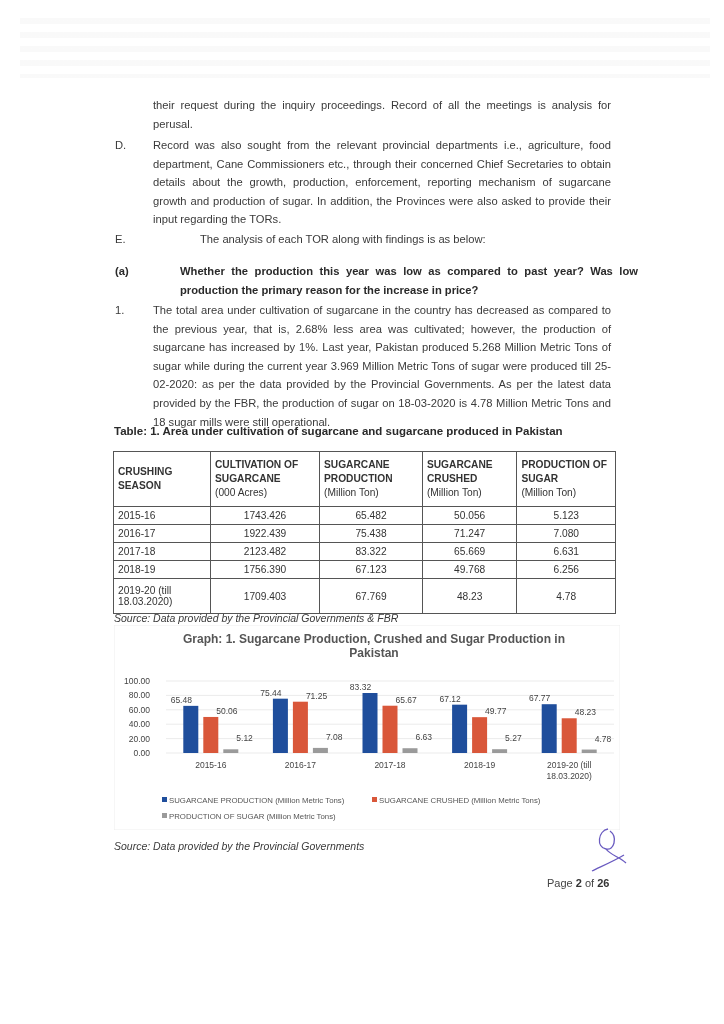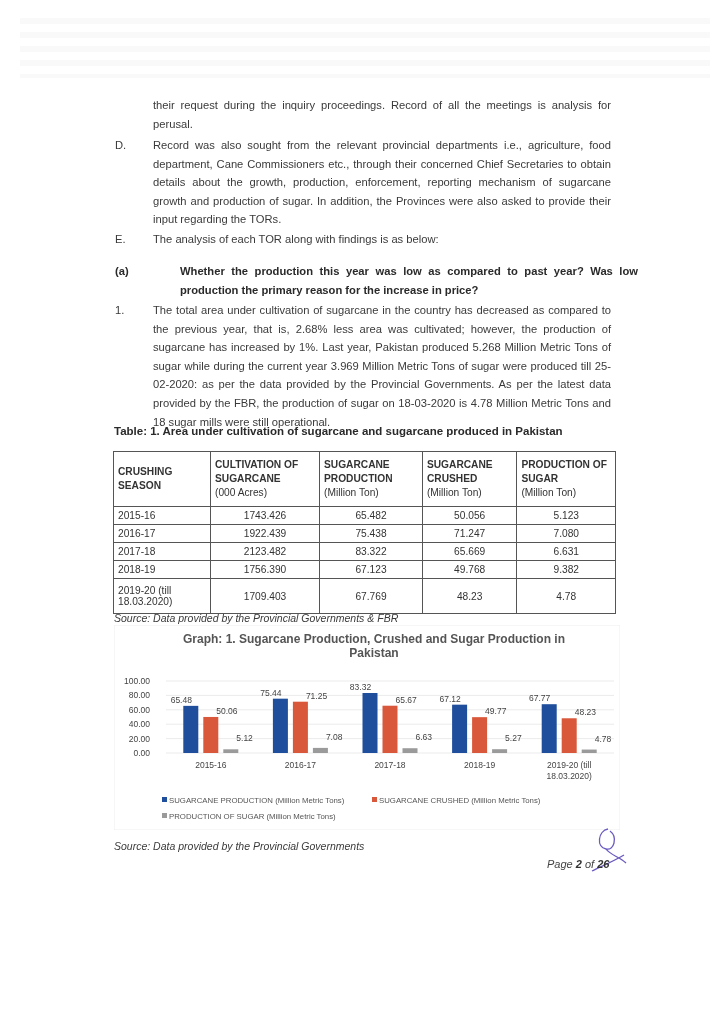--- a/index.html
+++ b/index.html
@@ -8,21 +8,21 @@
     font-family:"Liberation Sans", sans-serif; color:#333;
   }
   .txt { font-family:"Liberation Sans", sans-serif; font-size:11.2px; line-height:18.6px; color:#3a3a3a; }
   .para { position:absolute; left:153px; width:458px; text-align:justify; }
   .marker { position:absolute; left:115px; }
   .bold { font-weight:bold; color:#2a2a2a; }
   #p-cont { top:96px; }
   #m-d { top:136px; }
   #p-d { top:136px; }
   #m-e { top:230px; }
-  #p-e { top:230px; }
+  #p-e { top:230px;margin-left:47px; }
   #m-a { top:262px; }
   #p-a { top:262px;margin-left:27px; }
   #m-1 { top:301px; }
   #p-1 { top:301px; }
   #tbl-caption { position:absolute; left:114px; top:425px; font-weight:bold; font-size:11.5px; color:#2a2a2a; }
   table.data {
     position:absolute; left:113px; top:451px; width:503px; border-collapse:collapse;
     font-size:10.2px; color:#333;
   }
   table.data th, table.data td { border:1px solid #555; padding:0 4px; }
@@ -34,21 +34,21 @@
   table.data tr.tall td { height:34px; }
   .src { position:absolute; left:114px; font-style:italic; font-size:10.5px; color:#3a3a3a; }
   #src1 { top:612px; }
   #src2 { top:840px; }
   #chart { position:absolute; left:114px; top:625px; width:506px; height:205px; }
   .chart-title { font-family:"Liberation Sans", sans-serif; font-weight:bold; font-size:12px; fill:#555; }
   .tick { font-size:8.5px; fill:#444; }
   .dlabel { font-size:8.5px; fill:#444; }
   .xlabel { font-size:8.5px; fill:#444; }
   .legend { font-size:7.8px; fill:#555; }
-  #page-num { position:absolute; left:547px; top:858px; font-size:11px; color:#444;font-style:italic; }
+  #page-num { position:absolute; left:547px; top:877px; font-size:11px; color:#444; }
   #page-num b { color:#333; }
   #signature { position:absolute; left:580px; top:825px; }
   #scan-header { position:absolute; left:20px; top:18px; width:690px; height:60px; opacity:0.05; }
 </style>
 </head>
 <body>
 
 <div id="scan-header" style="background:repeating-linear-gradient(180deg,#888 0 6px,transparent 6px 14px);"></div>
 
 <div id="p-cont" class="txt para">their request during the inquiry proceedings. Record of all the meetings is analysis for perusal.</div>
@@ -97,21 +97,21 @@
         <td>2123.482</td>
         <td>83.322</td>
         <td>65.669</td>
         <td>6.631</td>
       </tr>
       <tr>
         <td class="first">2018-19</td>
         <td>1756.390</td>
         <td>67.123</td>
         <td>49.768</td>
-        <td>9.382</td>
+        <td>6.256</td>
       </tr>
       <tr class="tall">
         <td class="first">2019-20 (till 18.03.2020)</td>
         <td>1709.403</td>
         <td>67.769</td>
         <td>48.23</td>
         <td>4.78</td>
       </tr>
     </tbody>
 </table>

